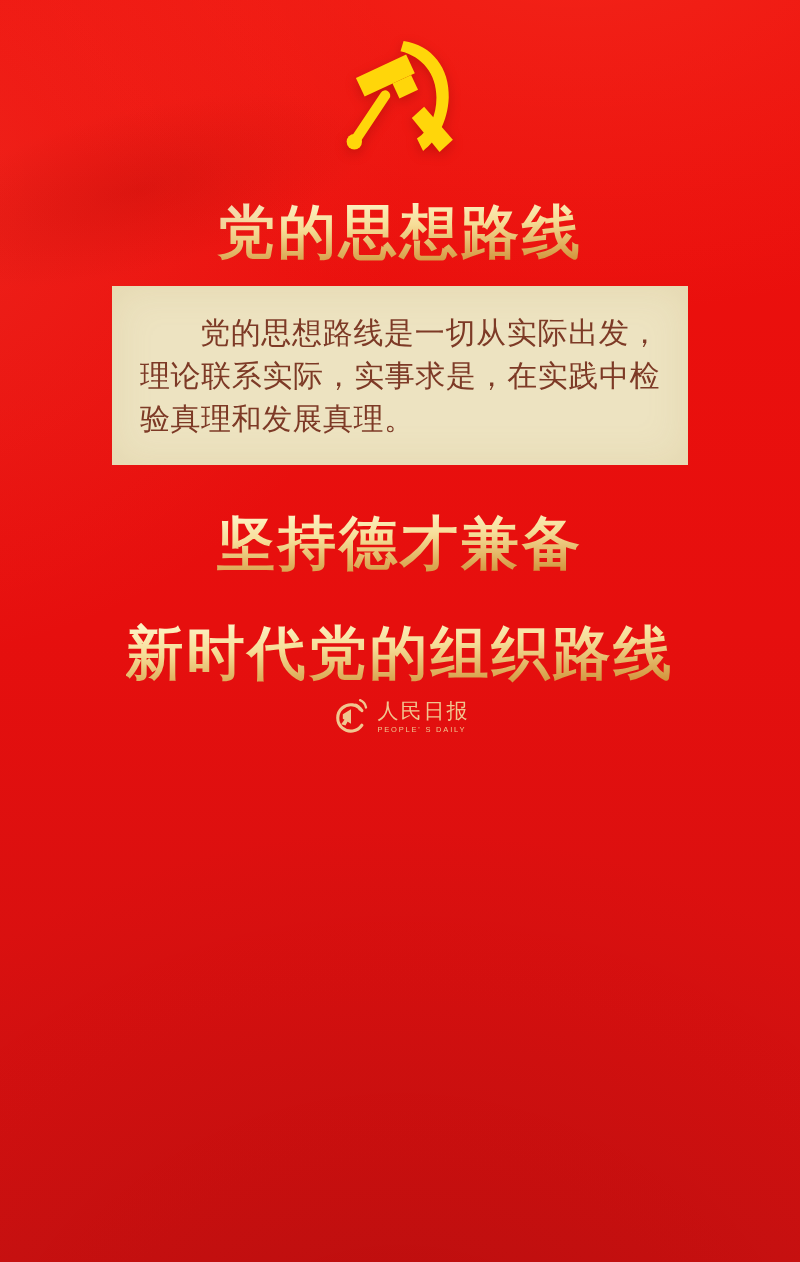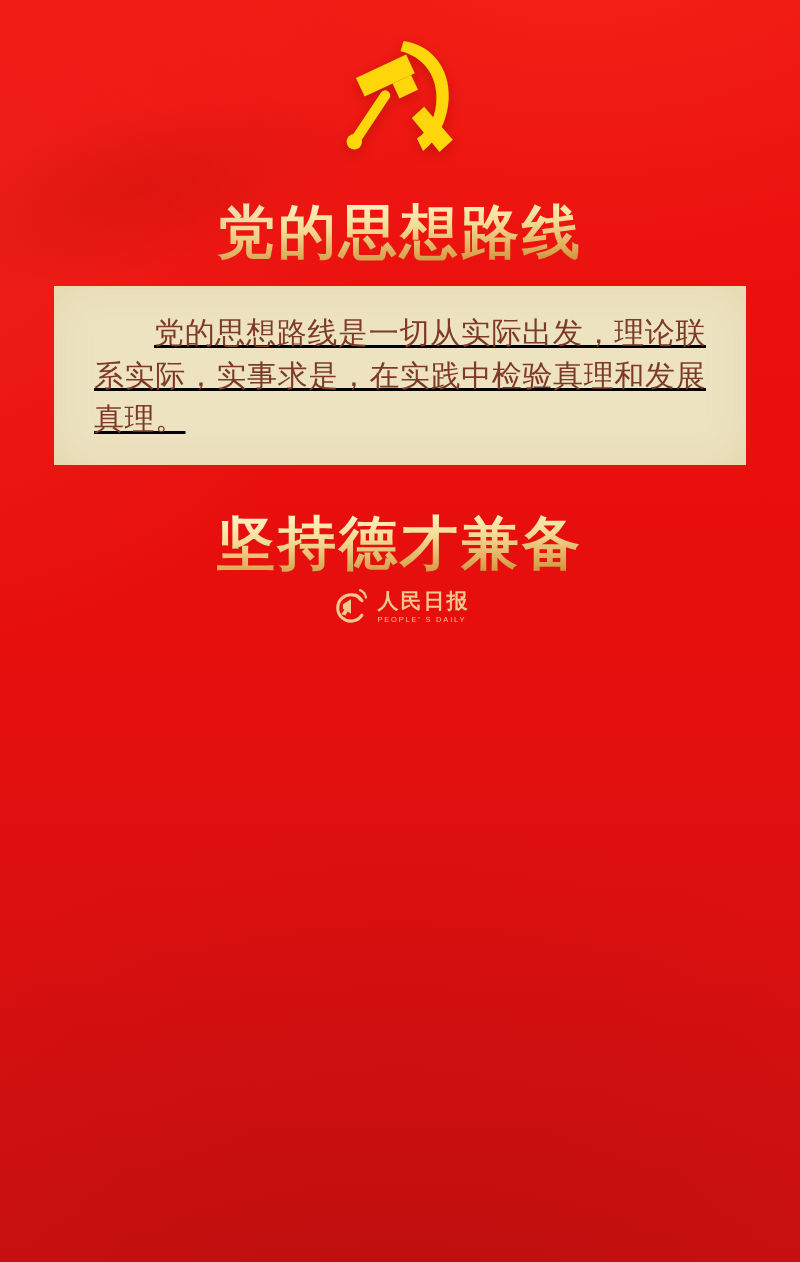--- a/index.html
+++ b/index.html
@@ -47,46 +47,45 @@
     font-family: "Liberation Serif", "DejaVu Serif", serif;
     background: linear-gradient(178deg, #fdf2c4 6%, #f6dd97 40%, #d09138 96%);
     -webkit-background-clip: text;
     background-clip: text;
     color: transparent;
     -webkit-text-fill-color: transparent;
     white-space: nowrap;
   }
   .text-card {
     margin-top: 22px;
-    width: 692px;
+    width: 576px;
     background: #ede3c1;
     box-shadow: inset 0 0 40px rgba(190,160,90,0.18);
-    padding: 25px 40px;
-    text-decoration: underline;
+    padding: 25px 28px;
   }
   .text-card p {
     font-size: 30px;
     line-height: 43px;
     color: #7d3a26;
     text-align: justify;
     text-indent: 2em;
     letter-spacing: 0.5px;
   }
   .footer-logo {
     margin-top: 12px;
     display: flex;
     align-items: center;
     gap: 7px;
     opacity: 0.92;
   }
   .footer-logo .at-icon { width: 40px; height: 40px; flex: 0 0 auto; }
   .logo-text-stack { display: flex; flex-direction: column; justify-content: center; }
   .logo-cn {
     font-size: 21px;
-    font-weight: bold;
+    font-weight: normal;
     color: #f2d69b;
     letter-spacing: 2px;
     line-height: 24px;
     white-space: nowrap;
   }
   .logo-en {
     font-size: 7.5px;
     color: #f2d69b;
     letter-spacing: 1.8px;
     line-height: 10px;
@@ -114,20 +113,21 @@
     </g>
   </svg>
 
   <h2 class="gold-title">党的思想路线</h2>
   <div class="text-card">
     <p>党的思想路线是一切从实际出发，理论联系实际，实事求是，在实践中检验真理和发展真理。</p>
   </div>
 
   <h2 class="gold-title">坚持德才兼备</h2>
 
+  <h2 class="gold-title">新时代党的组织路线</h2>
 
   <div class="footer-logo">
     <svg class="at-icon" viewBox="0 0 44 44" aria-hidden="true">
       <path d="M 34 15 A 14.5 14.5 0 1 0 34 31" fill="none" stroke-width="3.4" stroke-linecap="round" stroke="#f2d69b"></path>
       <path d="M 13 19 L 22 13.5 L 22 29.5 L 13 24 Z" fill="#f2d69b"></path>
       <path d="M 14 25 L 18 25 L 17 31 L 12 31 Z" transform="rotate(18 15 28)" fill="#f2d69b"></path>
       <path d="M 27.5 8.5 a 6.5 6.5 0 0 1 4 5" fill="none" stroke-width="2.6" stroke-linecap="round" stroke="#f2d69b"></path>
       <path d="M 32 3.5 a 11 11 0 0 1 6.5 8" fill="none" stroke-width="2.6" stroke-linecap="round" stroke="#f2d69b"></path>
     </svg>
     <div class="logo-text-stack">

